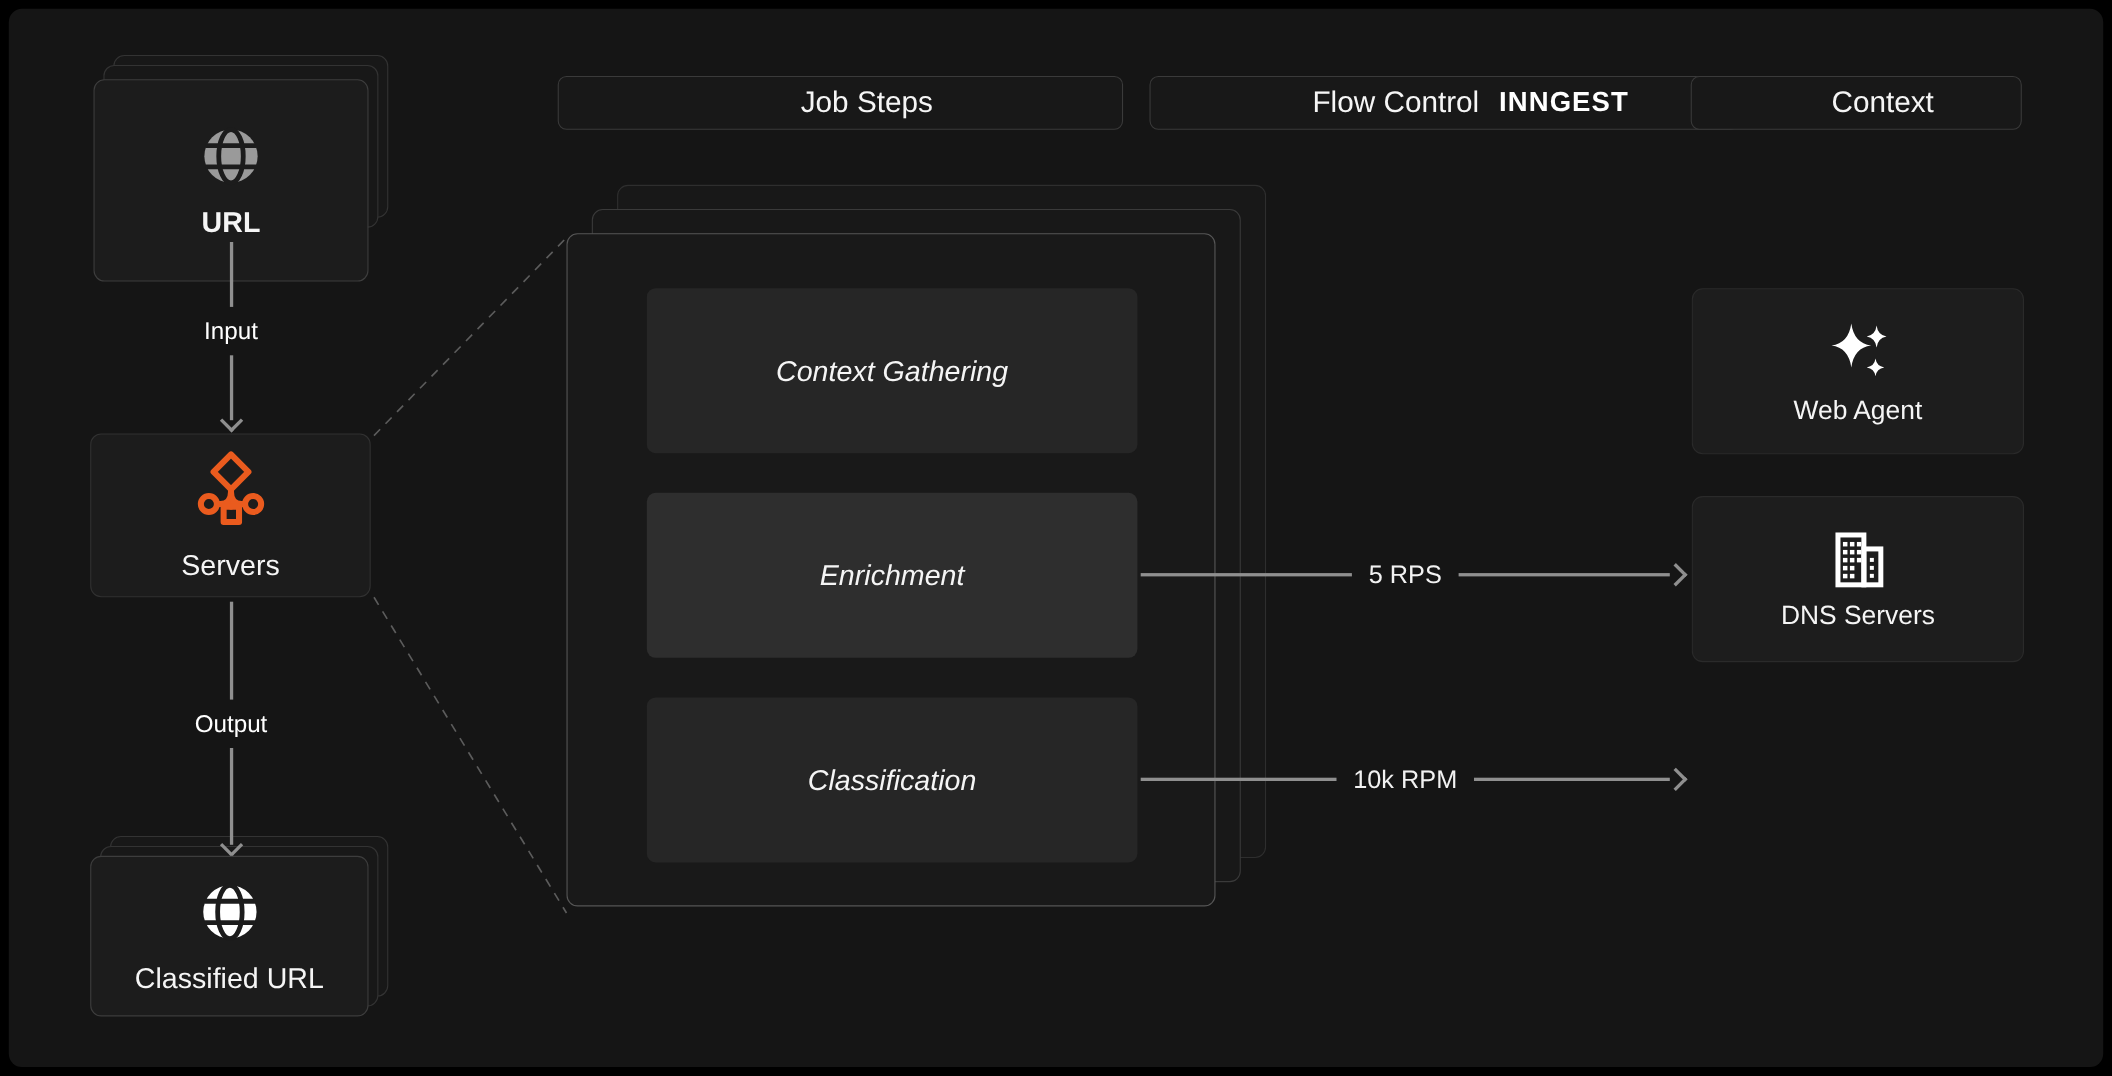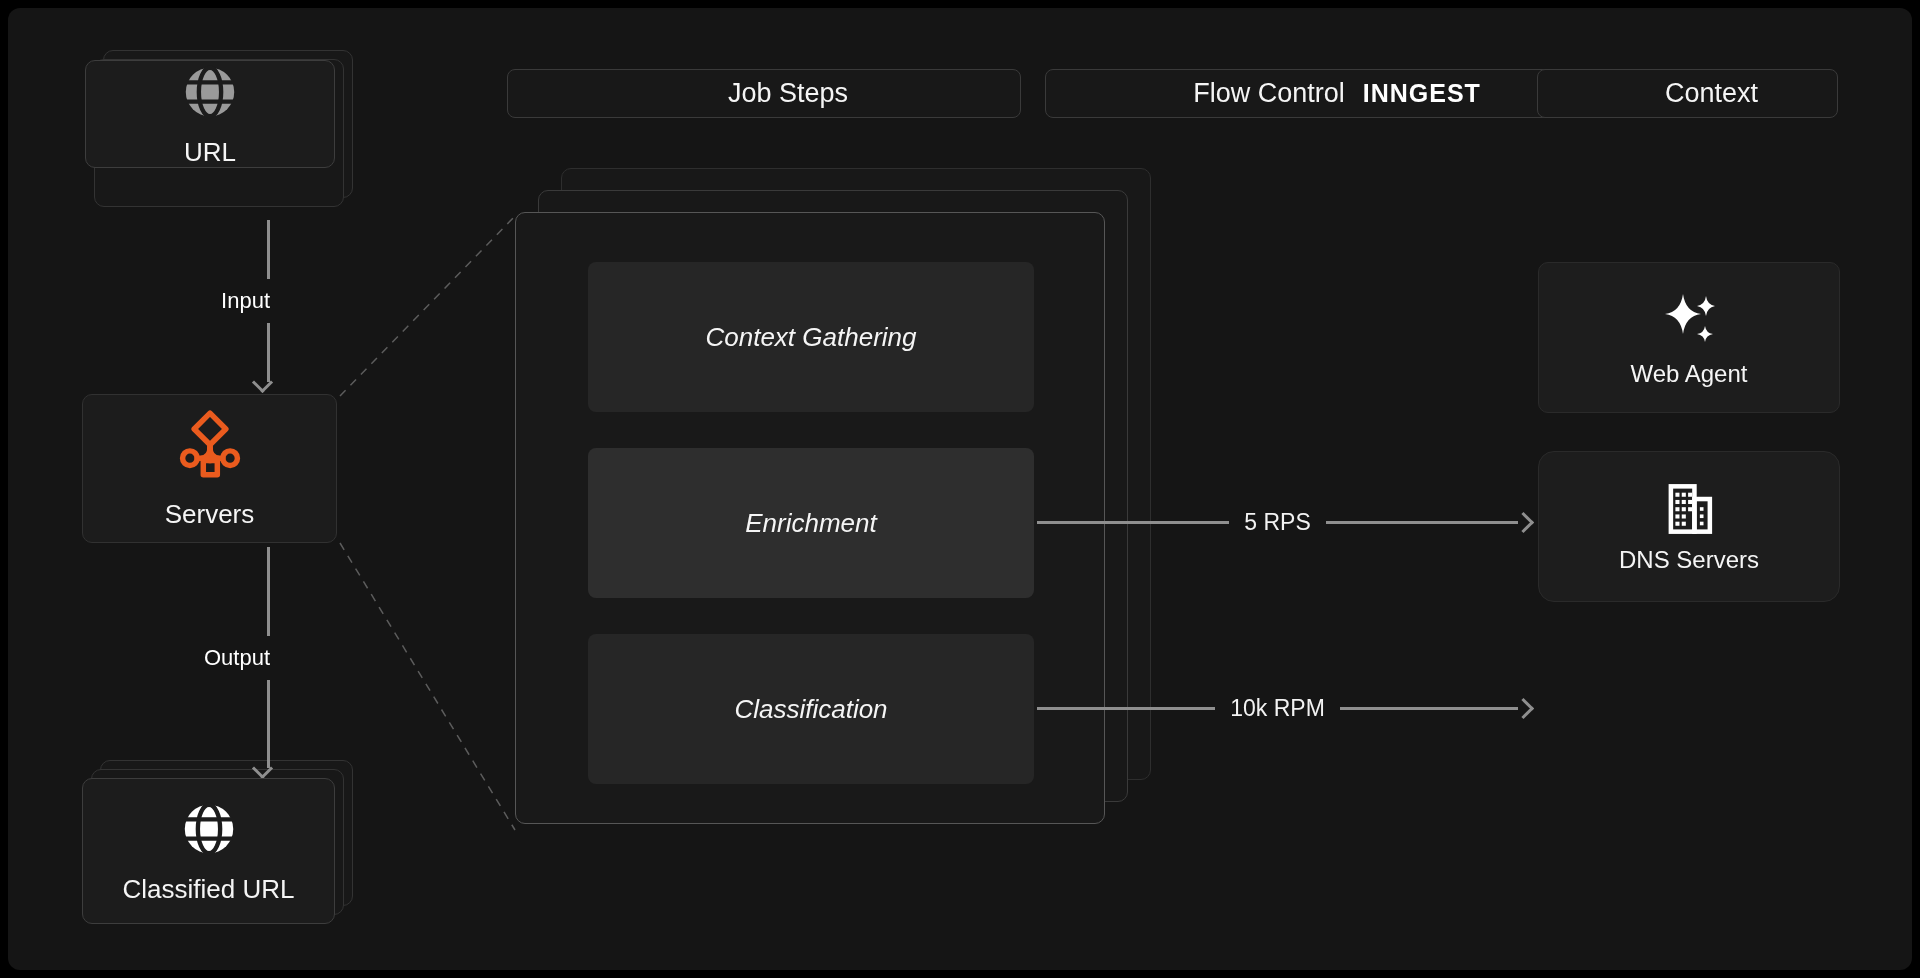--- a/index.html
+++ b/index.html
@@ -46,32 +46,32 @@
   #hdr-context{left:1537px;width:301px;}
 
   
   .card{position:absolute;border-radius:10px;background:var(--card-bg);
         border:1.5px solid var(--card-border);
         display:flex;flex-direction:column;align-items:center;justify-content:center;gap:14px;z-index:3;}
   .stack-layer{position:absolute;border-radius:10px;background:var(--stack-bg);
         border:1.5px solid var(--stack-border);z-index:2;}
   .card-label{font-size:26px;color:var(--text-primary);}
 
-  #url-card{left:85px;top:60px;width:250px;height:108px;}
+  #url-card{left:85px;top:72px;width:250px;height:184px;font-weight:bold;}
   #url-l2{left:94px;top:59px;width:250px;height:148px;}
   #url-l3{left:103px;top:50px;width:250px;height:148px;}
 
   #classify-card{left:82px;top:394px;width:255px;height:149px;border-color:#313131;}
 
   #curl-card{left:82px;top:778px;width:253px;height:146px;}
   #curl-l2{left:91px;top:769px;width:253px;height:146px;}
   #curl-l3{left:100px;top:760px;width:253px;height:146px;}
 
   
-  .vedge{position:absolute;display:flex;flex-direction:column;align-items:flex-end;gap:9px;z-index:3;}
+  .vedge{position:absolute;display:flex;flex-direction:column;align-items:center;gap:9px;z-index:3;}
   .vline{width:3px;background:var(--line-gray);flex:1;}
   .chev-down{width:15px;height:15px;border-right:3px solid var(--line-gray);
              border-bottom:3px solid var(--line-gray);transform:rotate(45deg);
              margin-top:-16px;flex:none;}
   .edge-label{font-size:22px;color:#ffffff;flex:none;}
   #input-edge{left:150px;top:220px;width:120px;height:170px;}
   #output-edge{left:150px;top:547px;width:120px;height:229px;}
 
   
   #connector-svg{position:absolute;left:0;top:0;z-index:1;}
@@ -99,21 +99,21 @@
   .hedge .edge-label{font-size:23px;color:#f2f2f2;}
   #fc-1{top:321px;}
   #fc-2{top:507px;}
   #fc-3{top:693px;}
 
   
   .node{position:absolute;left:1538px;width:302px;height:151px;border-radius:10px;
         background:var(--node-bg);border:1px solid var(--node-border);
         display:flex;flex-direction:column;align-items:center;justify-content:center;gap:8px;z-index:4;}
   #node-web{top:262px;}
-  #node-dns{top:451px;border-radius:16px;}
+  #node-dns{top:451px;}
   #node-ai{top:641px;}
   .node-label{font-size:24px;color:var(--text-primary);}
 
   .icon-gray{color:var(--muted-icon);}
   .icon-white{color:#ffffff;}
   .icon-orange{color:var(--accent-orange);}
   .icon-box{display:flex;align-items:center;justify-content:center;flex:none;}
 </style>
 </head>
 <body>

